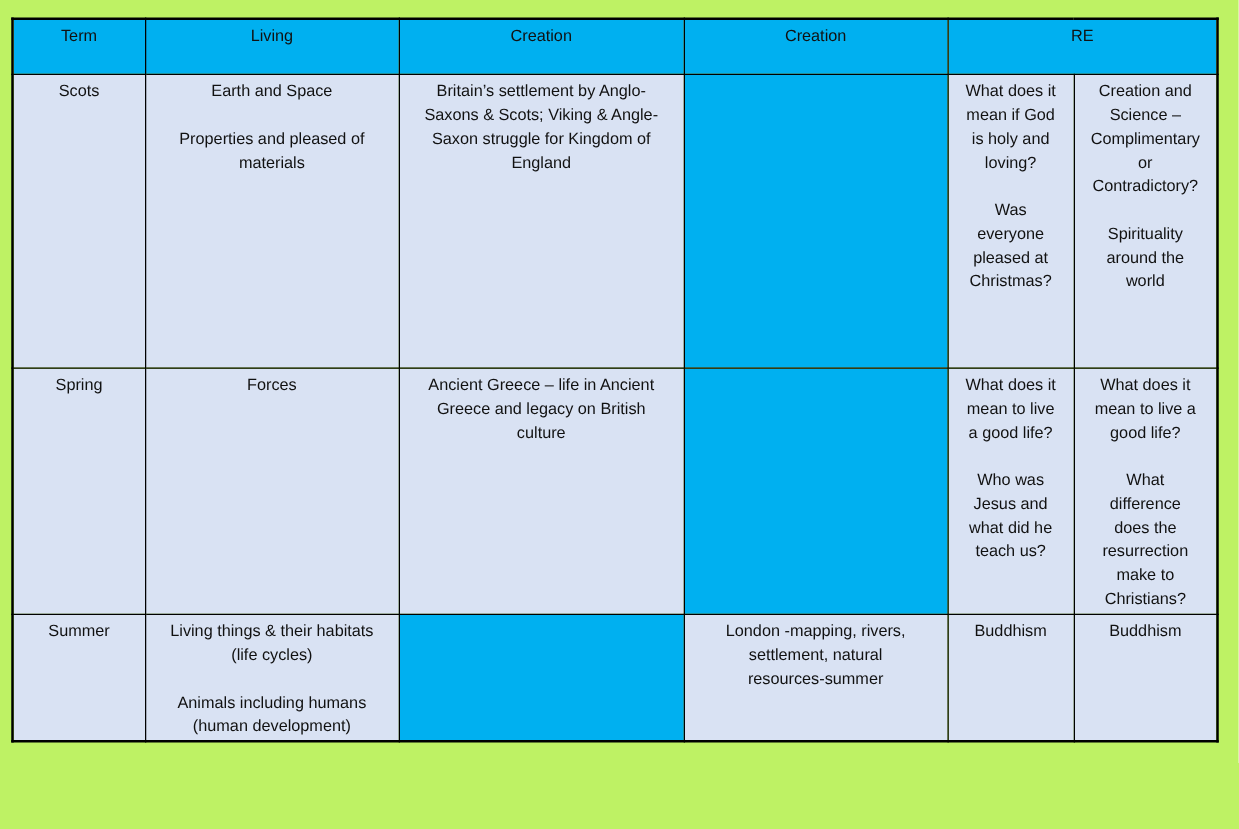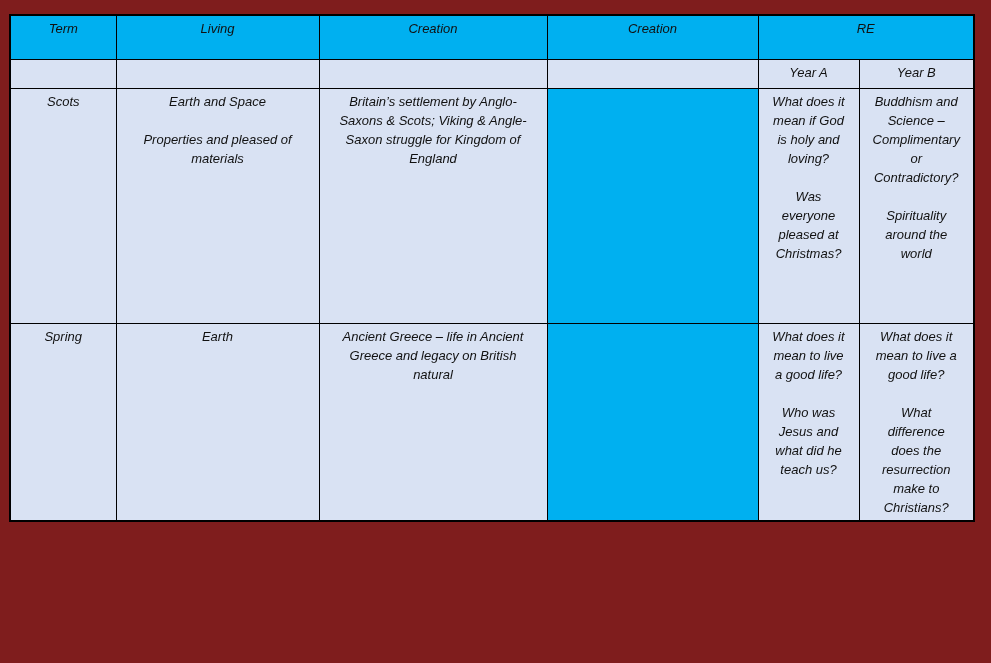--- a/index.html
+++ b/index.html
@@ -4,23 +4,22 @@
 <style>
   html, body {
     margin: 0;
     padding: 0;
     background: #ffffff;
   }
   .page {
     position: relative;
     width: 991px;
     height: 663px;
-    background: #7f1d1d;
+    background: #bef264;
     overflow: hidden;
-    font-style: italic;
   }
   table.curriculum {
     position: absolute;
     left: 9px;
     top: 14px;
     width: 964px;
     border-collapse: collapse;
     table-layout: fixed;
     border: 2px solid #000000;
   }
@@ -82,28 +81,20 @@
 
     <tbody>
         <tr class="r-hdr">
       <th class="hdr">Term</th>
       <th class="hdr">Living</th>
       <th class="hdr">Creation</th>
       <th class="hdr">Creation</th>
       <th class="hdr" colspan="2">RE</th>
     </tr>
 
-    <tr class="r-sub">
-      <td class="cell"></td>
-      <td class="cell"></td>
-      <td class="cell"></td>
-      <td class="cell"></td>
-      <td class="sub">Year A</td>
-      <td class="sub">Year B</td>
-    </tr>
 
     <tr class="r-autumn">
       <td class="cell term">Scots</td>
       <td class="cell">Earth and Space
 
 Properties and pleased of
 materials</td>
       <td class="cell">Britain’s settlement by Anglo-
 Saxons &amp; Scots; Viking &amp; Angle-
 Saxon struggle for Kingdom of
@@ -111,37 +102,37 @@
       <td class="filled"></td>
       <td class="cell">What does it
 mean if God
 is holy and
 loving?
 
 Was
 everyone
 pleased at
 Christmas?</td>
-      <td class="cell">Buddhism and
+      <td class="cell">Creation and
 Science –
 Complimentary
 or
 Contradictory?
 
 Spirituality
 around the
 world</td>
     </tr>
 
     <tr class="r-spring">
       <td class="cell term">Spring</td>
-      <td class="cell">Earth</td>
+      <td class="cell">Forces</td>
       <td class="cell">Ancient Greece – life in Ancient
 Greece and legacy on British
-natural</td>
+culture</td>
       <td class="filled"></td>
       <td class="cell">What does it
 mean to live
 a good life?
 
 Who was
 Jesus and
 what did he
 teach us?</td>
       <td class="cell">What does it
@@ -149,15 +140,29 @@
 good life?
 
 What
 difference
 does the
 resurrection
 make to
 Christians?</td>
     </tr>
 
+    <tr class="r-summer">
+      <td class="cell term">Summer</td>
+      <td class="cell">Living things &amp; their habitats
+(life cycles)
+
+Animals including humans
+(human development)</td>
+      <td class="filled"></td>
+      <td class="cell">London -mapping, rivers,
+settlement, natural
+resources-summer</td>
+      <td class="cell">Buddhism</td>
+      <td class="cell">Buddhism</td>
+    </tr>
   </tbody>
     </table>
 </div>
 
 </body></html>

